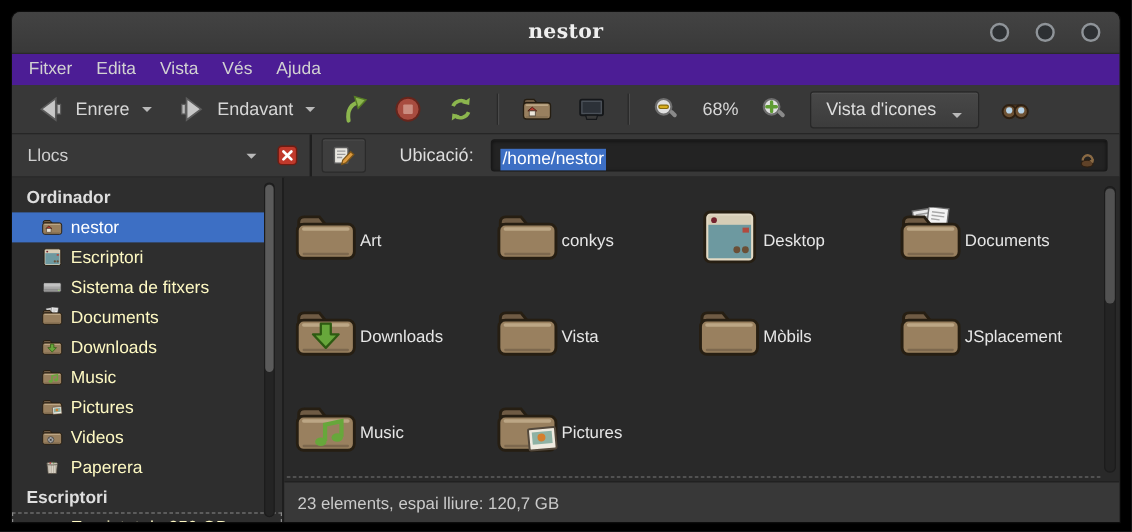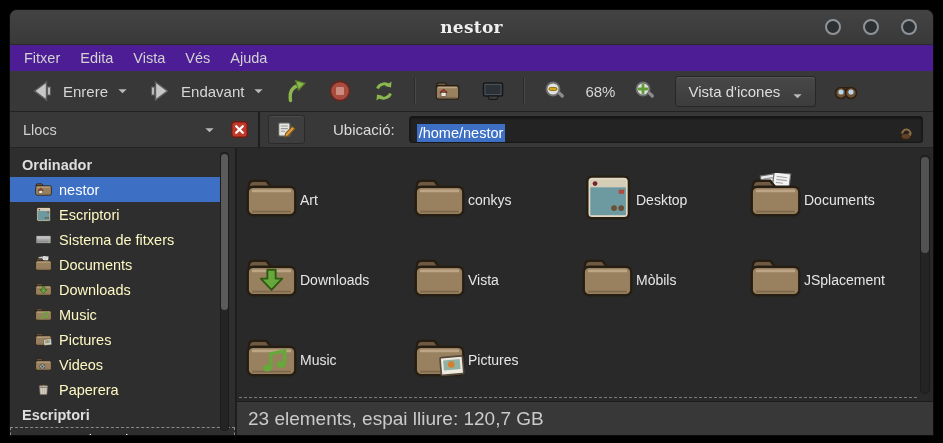--- a/index.html
+++ b/index.html
@@ -82,21 +82,21 @@
   
   .sb-track{position:absolute;width:9px;border-radius:5px;background:#242424;
     box-shadow:inset 0 0 0 1px #1c1c1c;}
   .sb-thumb{position:absolute;left:1px;width:7px;border-radius:4px;background:#5b5b5b;}
   .side-sb{right:6px;top:4px;bottom:4px;}
   .side-sb .sb-thumb{top:2px;height:56%;}
   .main-sb{right:3px;top:5px;bottom:8px;background:#242424;}
   .main-sb .sb-thumb{top:2px;height:40%;background:#525252;}
   
   .statusbar{height:33px;flex:0 0 33px;background:#383838;border-top:1px solid #1c1c1c;
-    display:flex;align-items:center;padding-left:11px;font-size:19px;color:#cacaca;}
+    display:flex;align-items:center;padding-left:11px;font-size:14px;color:#cacaca;}
 </style>
 </head>
 <body>
 
 <div class="window">
 
   <div class="titlebar">
     <span class="title">nestor</span>
     <div class="win-buttons">
       <span class="win-circle"></span>

